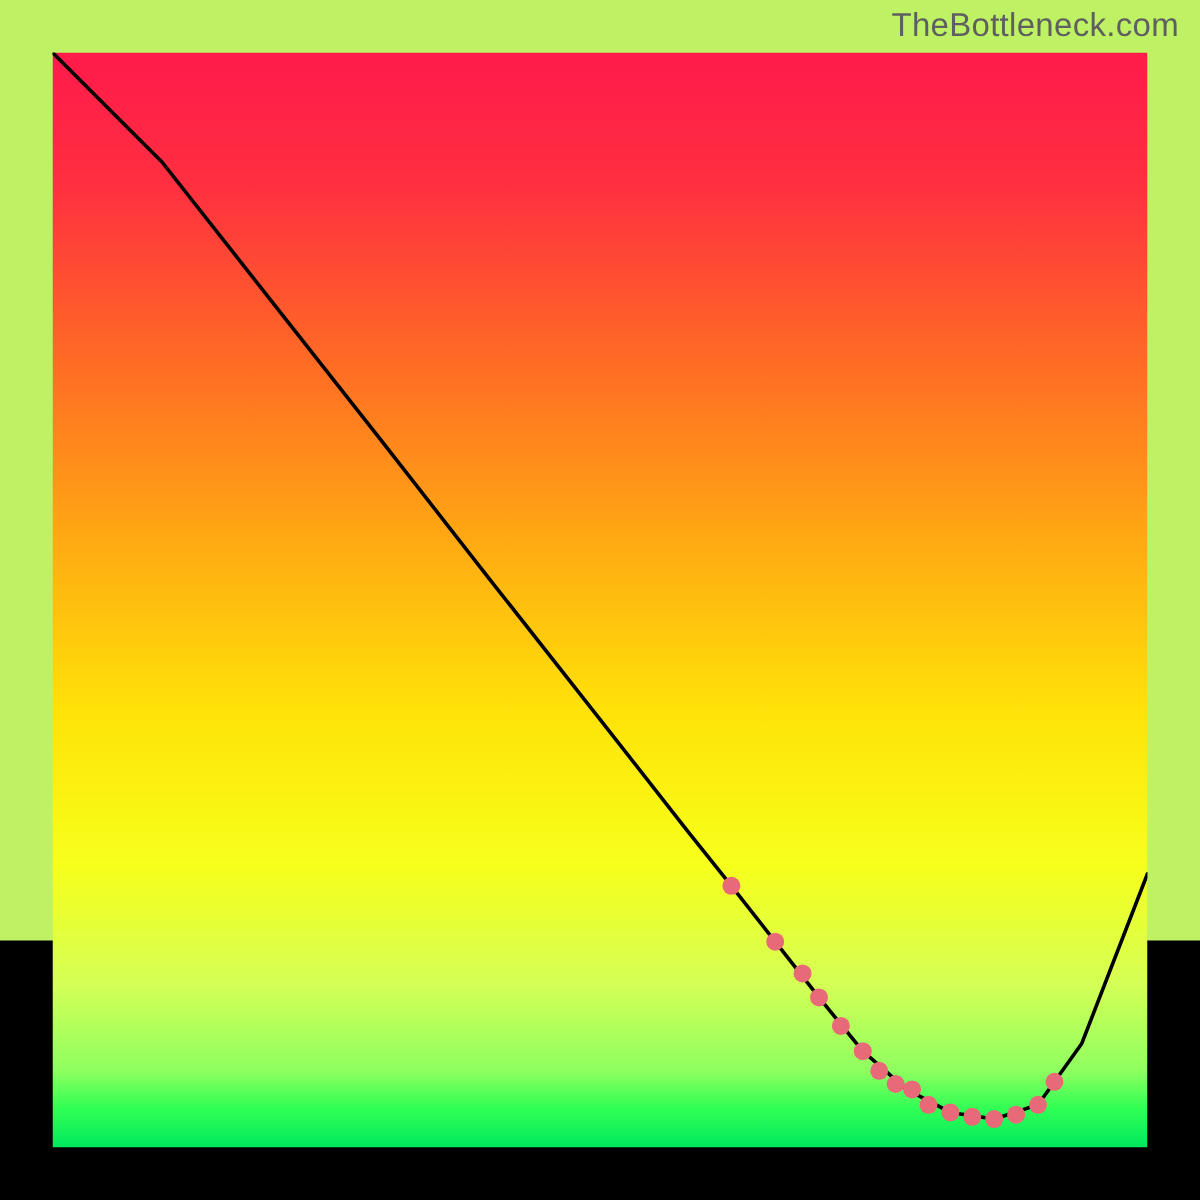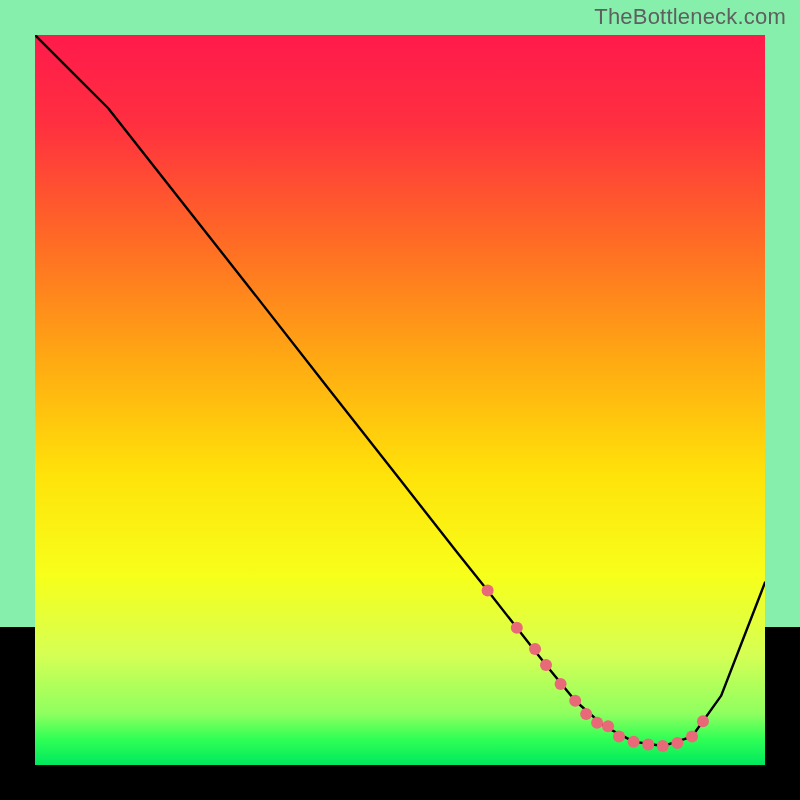--- a/index.html
+++ b/index.html
@@ -9,21 +9,21 @@
     height: 800px;
     background: #000;
     overflow: hidden;
   }
   .frame {
     position: absolute;
     top: 0;
     left: 0;
     width: 800px;
     height: 627px;
-    background: #86efac;
+    background: #bef264;
   }
   .watermark {
     position: absolute;
     top: 4px;
     right: 14px;
     font-family: Arial, Helvetica, sans-serif;
     font-size: 22px;
     color: #5f5f5f;
     letter-spacing: 0.2px;
     font-weight: 500;

